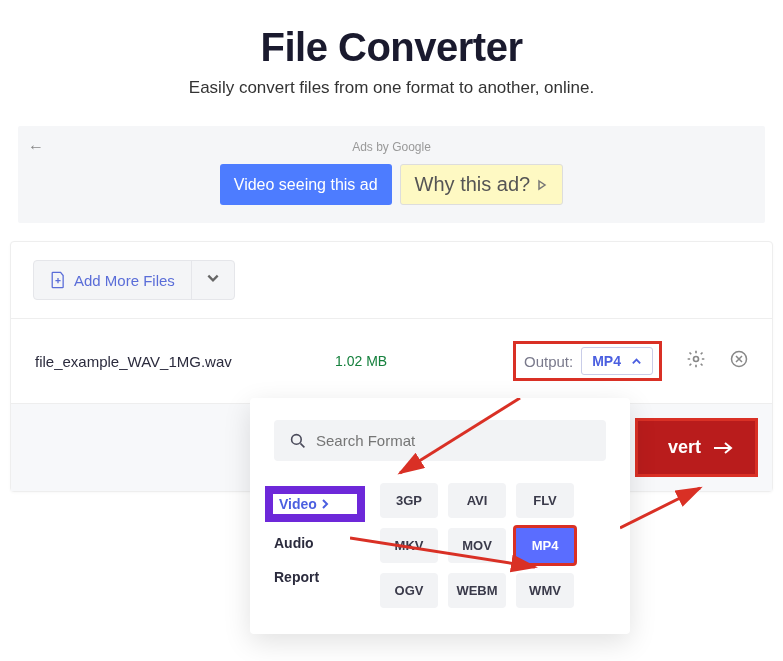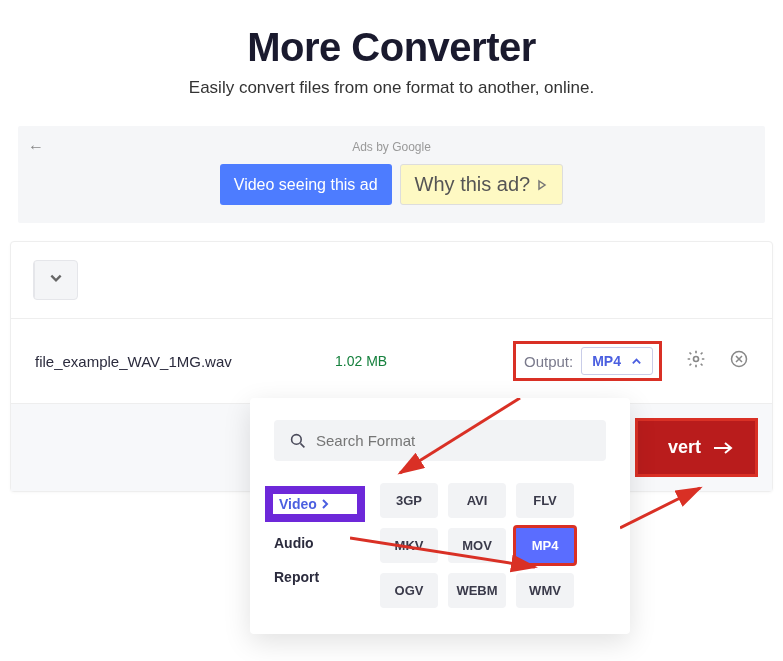--- a/index.html
+++ b/index.html
@@ -55,21 +55,21 @@
 .formats { display: grid; grid-template-columns: repeat(3, 1fr); gap: 10px; }
 .fmt { background: #f2f3f5; border-radius: 4px; padding: 10px 0; text-align: center; font-size: 13px; font-weight: 600; color: #3a3a4a; cursor: pointer; min-width: 58px; }
 .fmt.selected { background: #5a6dff; color: #fff; border: 3px solid #d93025; margin: -3px; }
 
 .arrow { position: absolute; pointer-events: none; }
 </style>
 </head>
 <body>
 
 <div class="header">
-  <h1>More Converter</h1>
+  <h1>File Converter</h1>
   <p>Easily convert files from one format to another, online.</p>
 </div>
 
 <div class="ad-banner">
   <span class="back">←</span>
   <div class="ad-text">
     <span>Ads by </span><span class="google">Google</span>
   </div>
   <div class="ad-buttons">
     <button class="ad-btn-primary">Video seeing this ad</button>
@@ -78,20 +78,27 @@
       <svg width="12" height="12" viewBox="0 0 12 12">
           <path d="M3 2 L9 6 L3 10 Z" fill="none" stroke="#777" stroke-width="1.5"></path>
         </svg>
     </button>
   </div>
 </div>
 
 <div class="main-card">
   <div class="toolbar">
     <div class="add-more">
+      <div class="add-more-main">
+        <svg viewBox="0 0 24 28">
+            <path d="M4 2h12l4 5v18a1 1 0 0 1-1 1H4a1 1 0 0 1-1-1V3a1 1 0 0 1 1-1z" fill="none" stroke="#5a6dd8" stroke-width="2"></path>
+            <path d="M12 11v8M8 15h8" stroke="#5a6dd8" stroke-width="2"></path>
+          </svg>
+        <span>Add More Files</span>
+      </div>
       <div class="add-more-caret">
         <svg viewBox="0 0 12 12">
             <path d="M2 4l4 4 4-4" fill="none" stroke="#666" stroke-width="2"></path>
           </svg>
       </div>
     </div>
   </div>
 
   <div class="file-row">
     <div class="file-name">file_example_WAV_1MG.wav</div>

